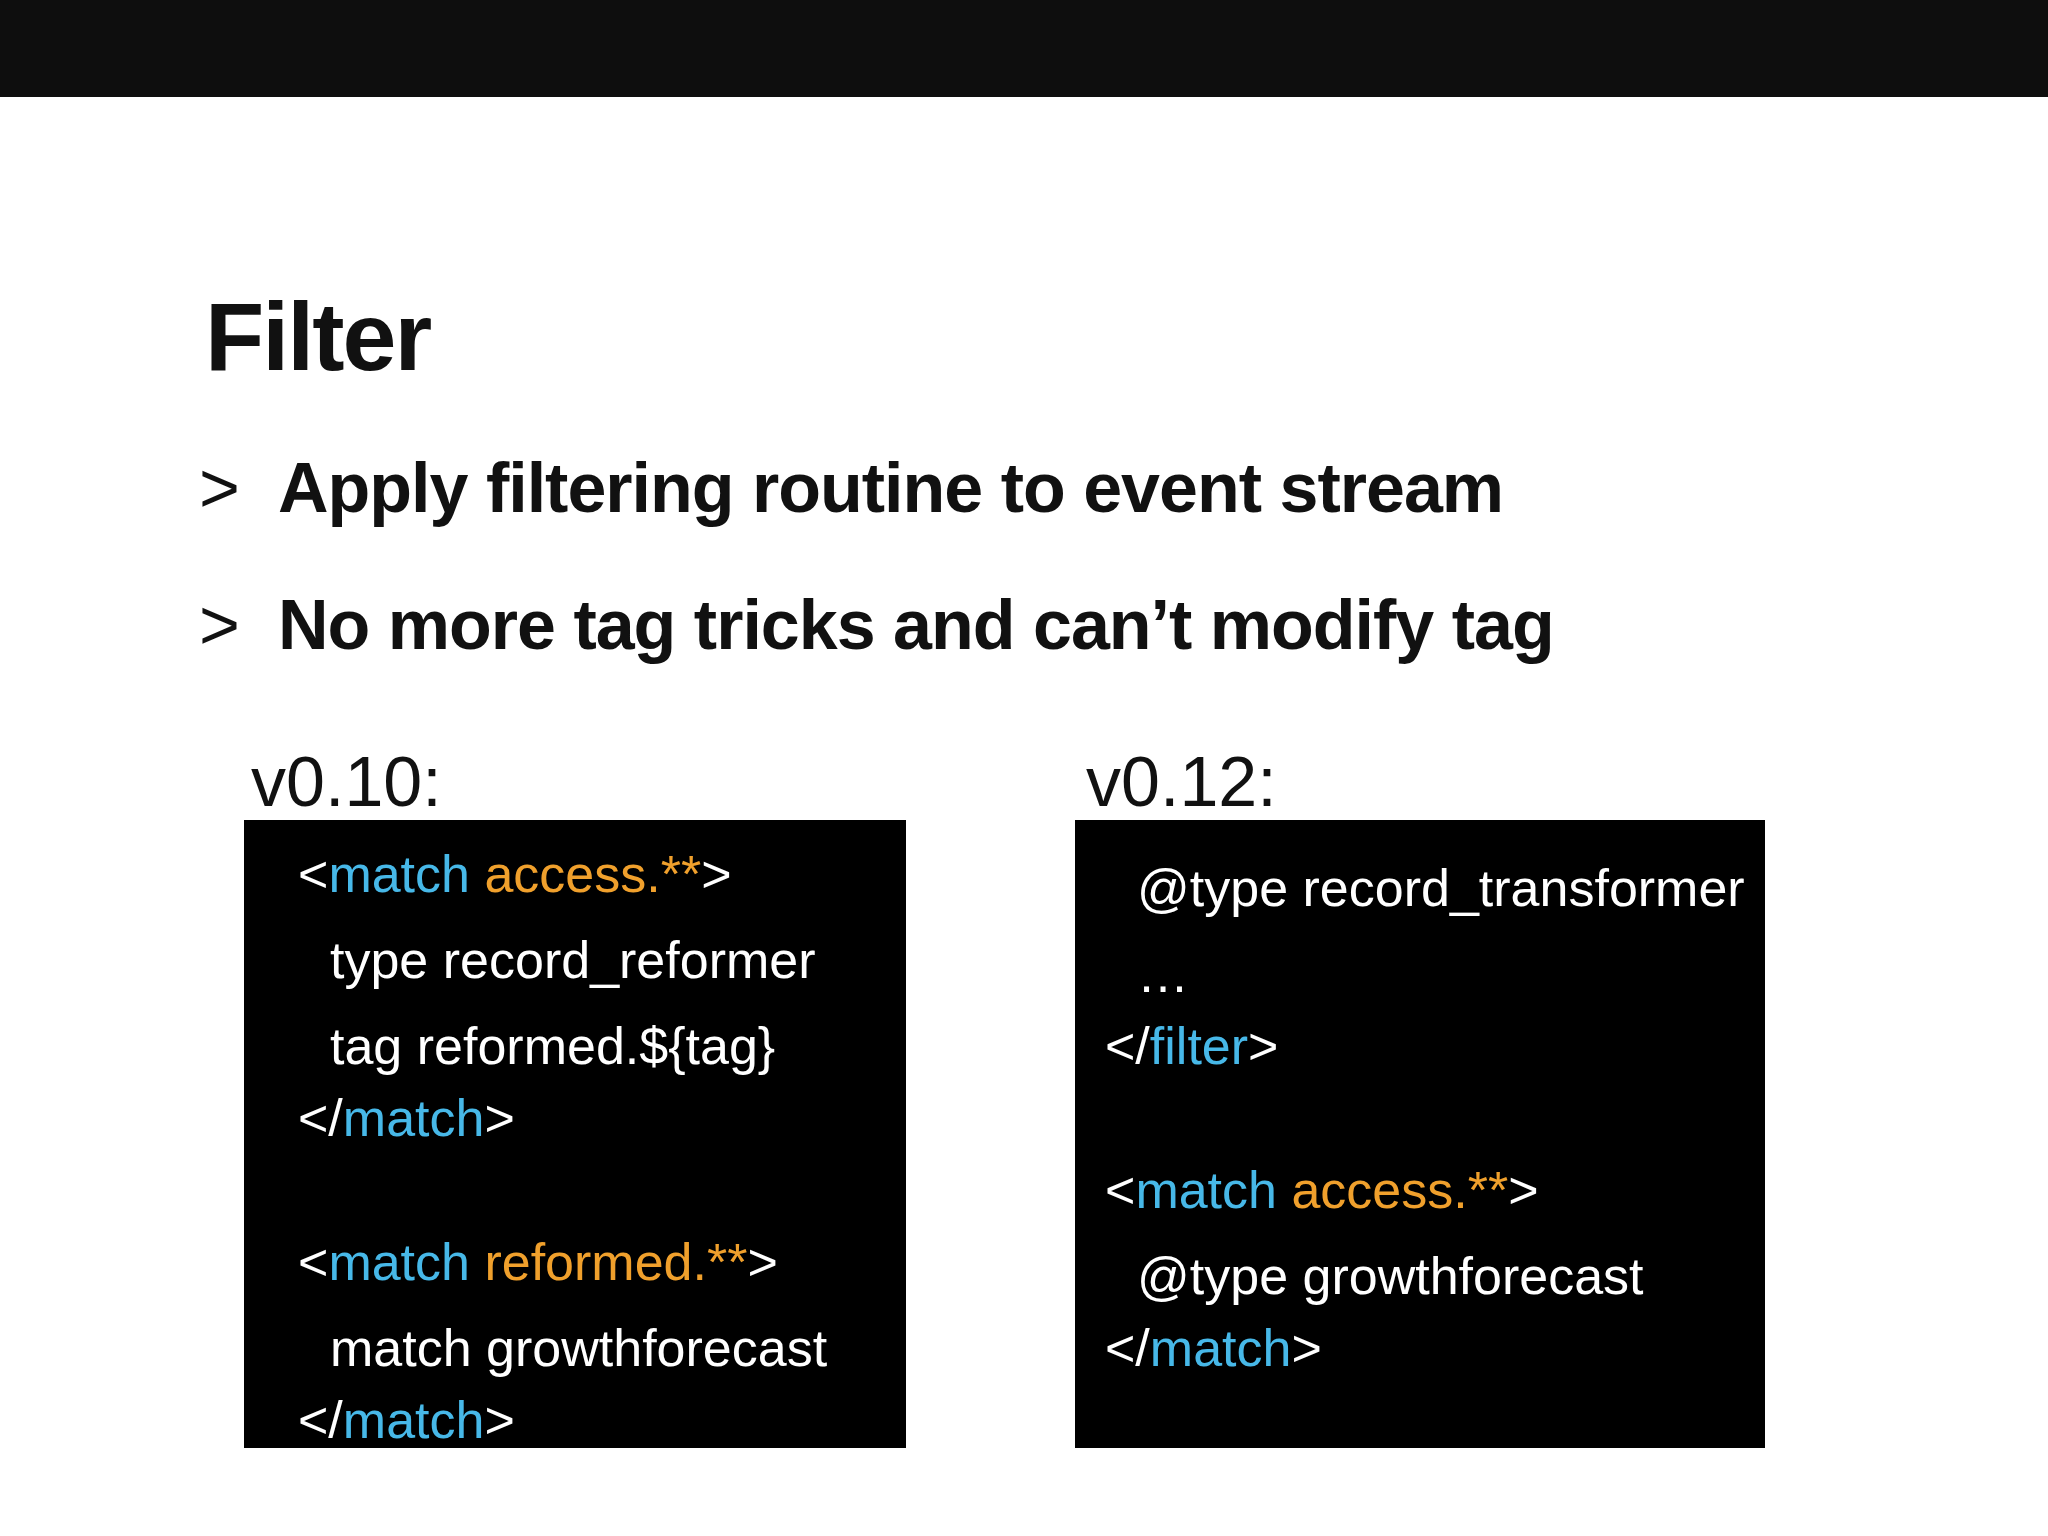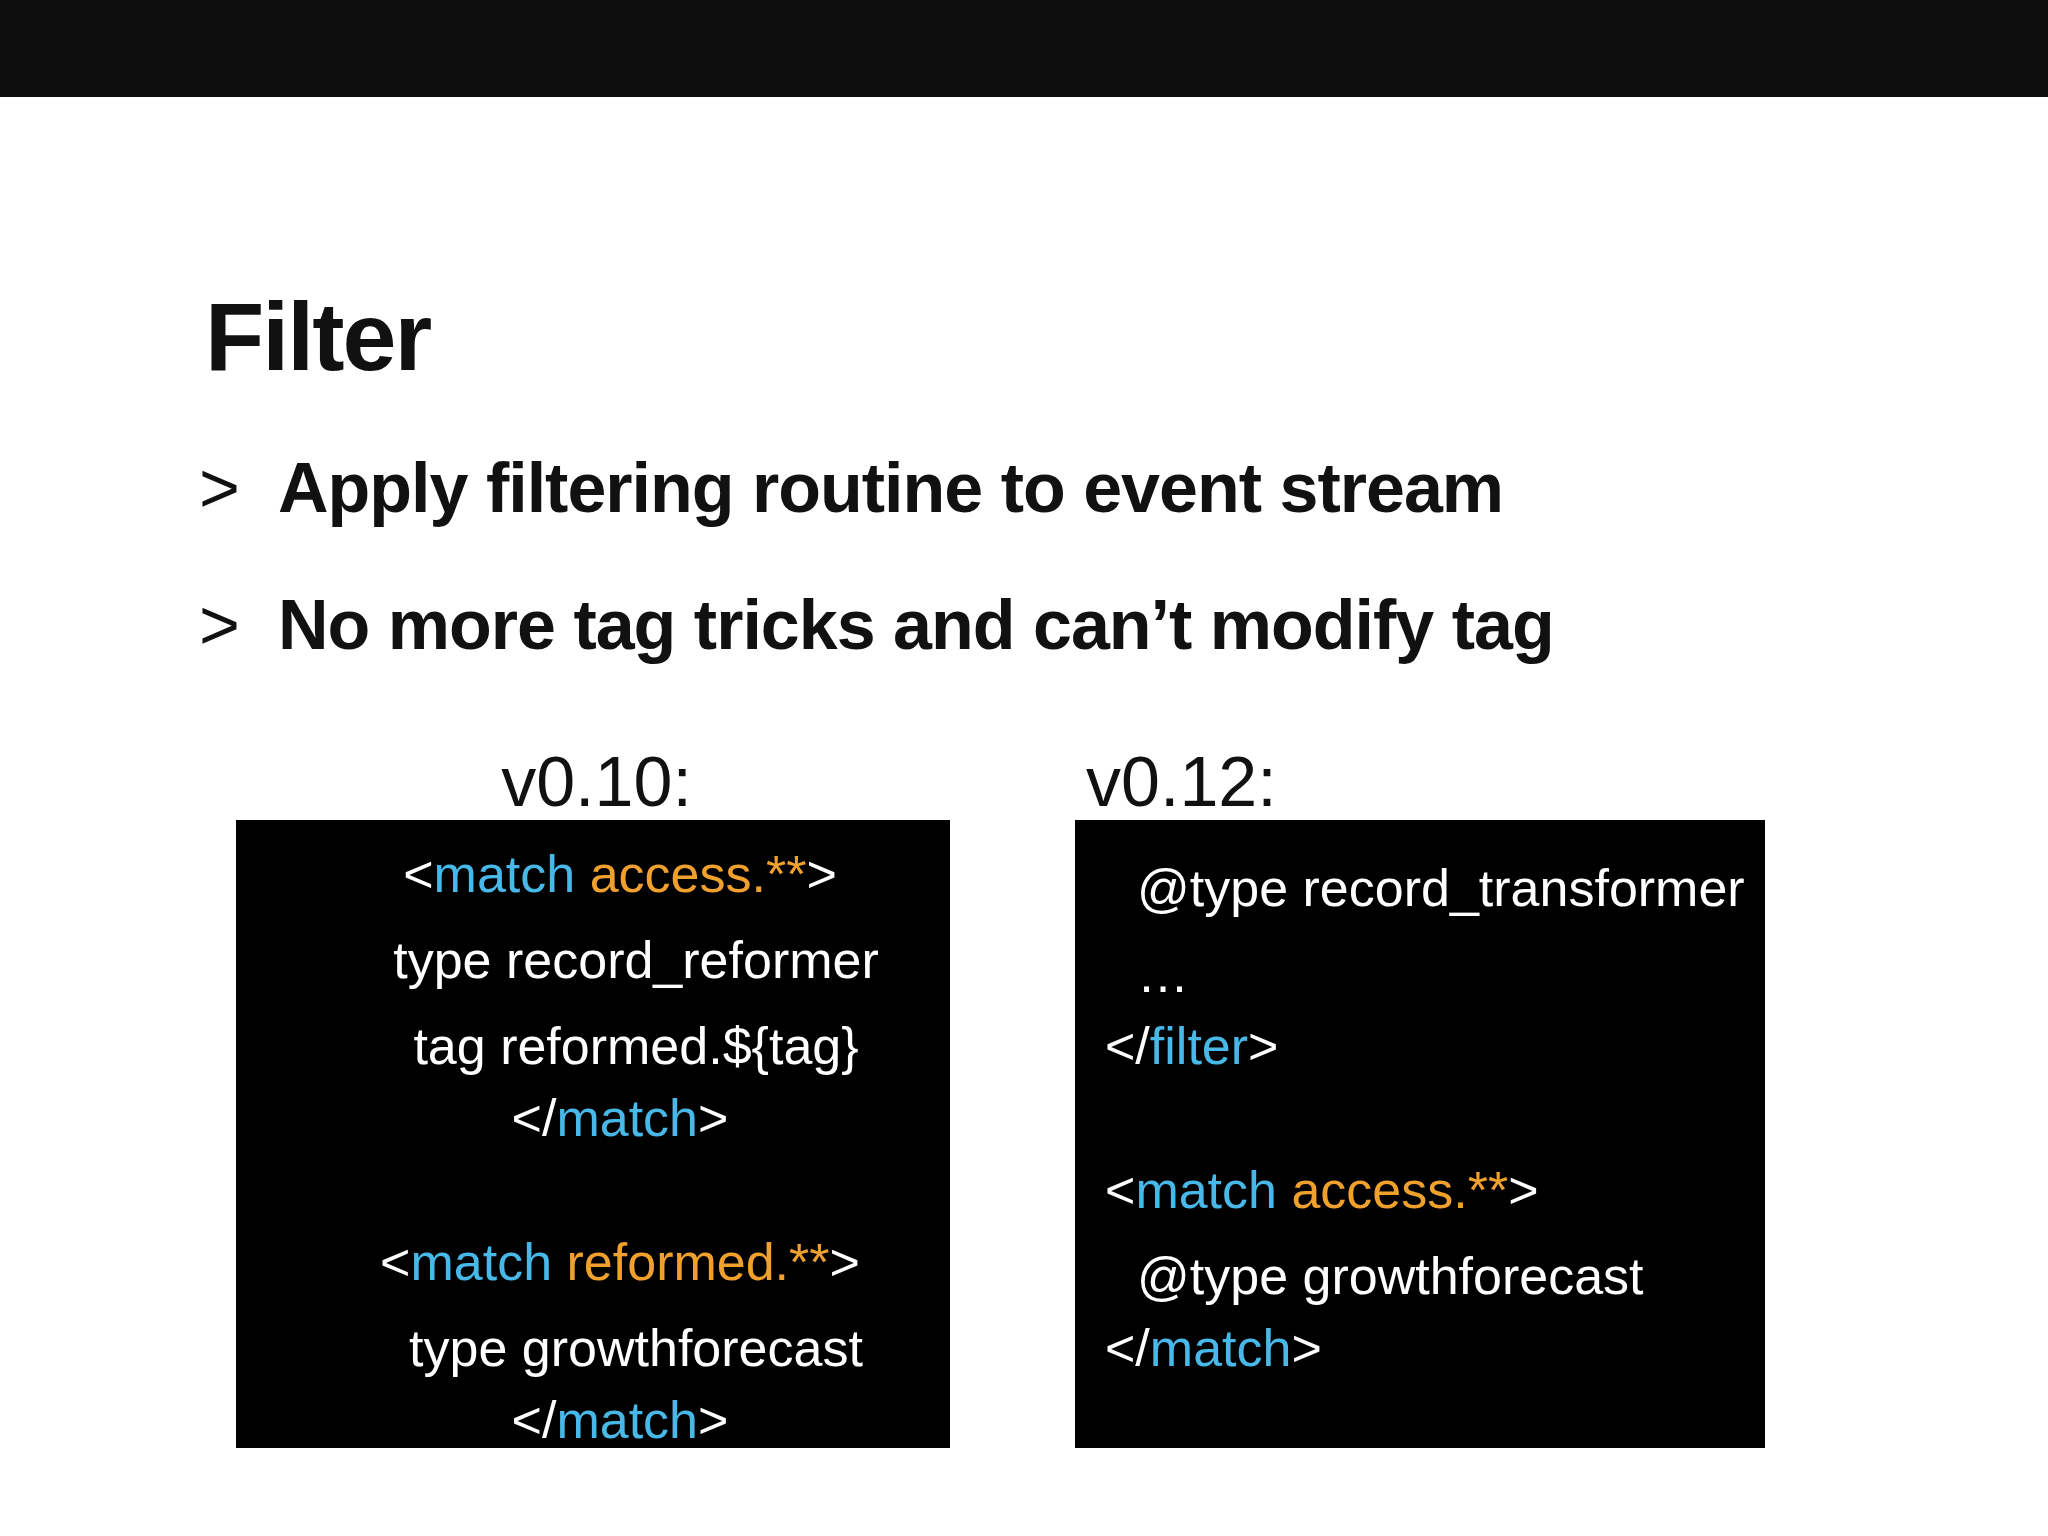--- a/index.html
+++ b/index.html
@@ -35,21 +35,21 @@
     width: 79px; flex: 0 0 79px;
     font-size: 70px; line-height: 74px; font-weight: 400;
     color: var(--heading, #111111);
   }
   .bullet-text {
     font-size: 70px; line-height: 74px; font-weight: 700;
     letter-spacing: -1px;
     color: var(--heading, #111111);
   }
   .code-column { position: absolute; top: 745px; }
-  .code-column.left  { left: 236px;  width: 714px; text-align: center; }
+  .code-column.left  { left: 244px;  width: 662px; }
   .code-column.right { left: 1075px; width: 690px; }
   .version-label {
     font-size: 70px; line-height: 75px; font-weight: 400;
     color: var(--heading, #111111);
     white-space: nowrap;
   }
   .code-column.left  .version-label { margin-left: 7px; }
   .code-column.right .version-label { margin-left: 11px; }
   .code-block {
     background: var(--code-bg, #000000);
@@ -91,21 +91,21 @@
 
 <div class="code-column left">
   <div class="version-label">v0.10:</div>
   <div class="code-block">
       <div class="code-line"><span class="tok-plain">&lt;</span><span class="tok-keyword">match</span><span class="tok-plain"> </span><span class="tok-pattern">access.**</span><span class="tok-plain">&gt;</span></div>
       <div class="code-line indent"><span class="tok-plain">type record_reformer</span></div>
       <div class="code-line indent"><span class="tok-plain">tag reformed.${tag}</span></div>
       <div class="code-line"><span class="tok-plain">&lt;/</span><span class="tok-keyword">match</span><span class="tok-plain">&gt;</span></div>
       <div class="code-line">&nbsp;</div>
       <div class="code-line"><span class="tok-plain">&lt;</span><span class="tok-keyword">match</span><span class="tok-plain"> </span><span class="tok-pattern">reformed.**</span><span class="tok-plain">&gt;</span></div>
-      <div class="code-line indent"><span class="tok-plain">type growthforecast</span></div>
+      <div class="code-line indent"><span class="tok-plain">match growthforecast</span></div>
       <div class="code-line"><span class="tok-plain">&lt;/</span><span class="tok-keyword">match</span><span class="tok-plain">&gt;</span></div>
     </div>
 </div>
 
 <div class="code-column right">
   <div class="version-label">v0.12:</div>
   <div class="code-block">
       <div class="code-line indent"><span class="tok-plain">@type record_transformer</span></div>
       <div class="code-line indent"><span class="tok-plain">…</span></div>
       <div class="code-line"><span class="tok-plain">&lt;/</span><span class="tok-keyword">filter</span><span class="tok-plain">&gt;</span></div>

